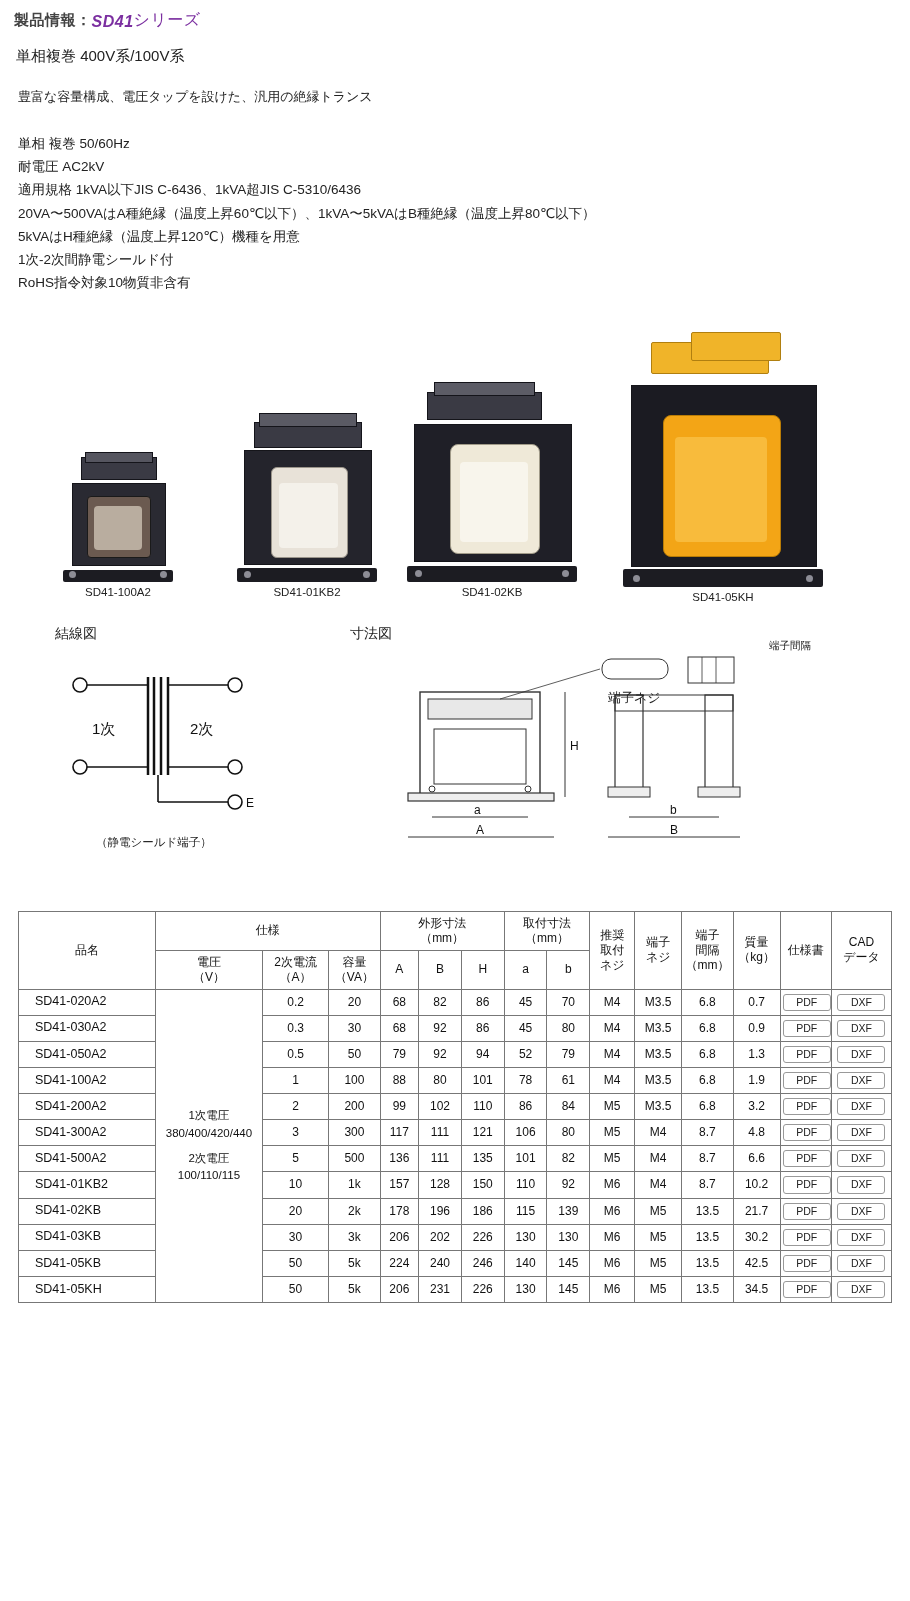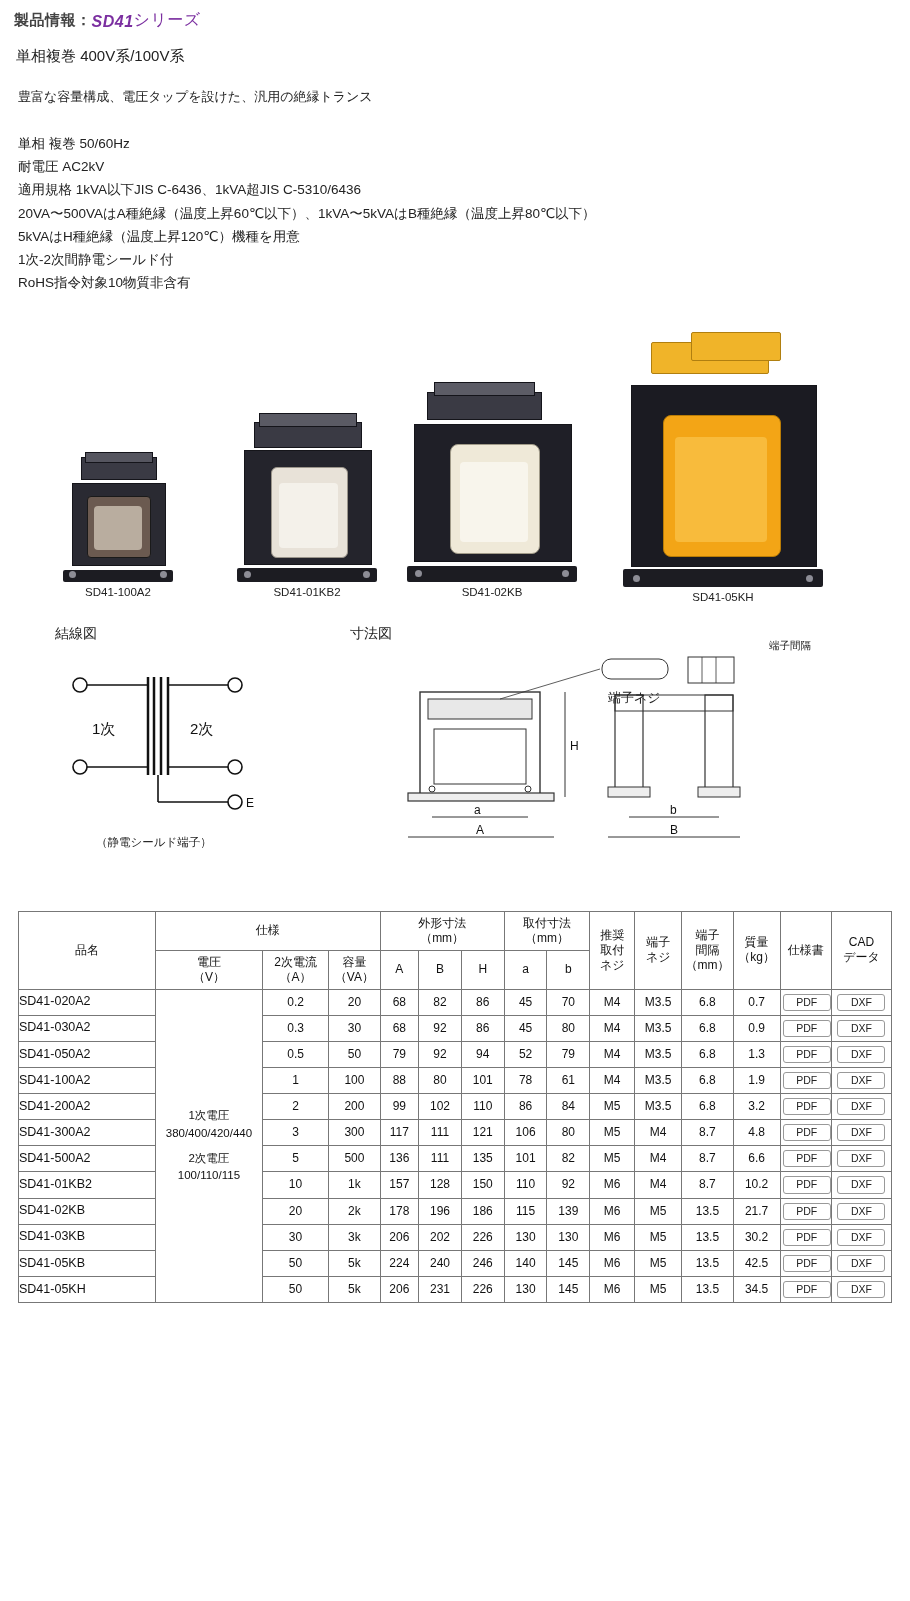--- a/index.html
+++ b/index.html
@@ -64,21 +64,21 @@
     color:#111;
     table-layout:fixed;
   }
   table.spec th, table.spec td{
     border:1px solid #777;
     text-align:center;
     padding:4px 2px;
     line-height:1.25;
   }
   table.spec th{font-weight:normal;background:#fff;}
-  table.spec td.name{text-align:left;padding-left:0;font-size:12.5px;}
+  table.spec td.name{text-align:left;padding-left:16px;font-size:12.5px;}
   table.spec td.volt{font-size:11.5px;line-height:1.5;}
   .btn{
     display:inline-block;
     min-width:34px;
     border:1px solid #999;
     border-radius:3px;
     padding:1px 6px;
     font-size:10.5px;
     color:#222;
     background:#fff;

